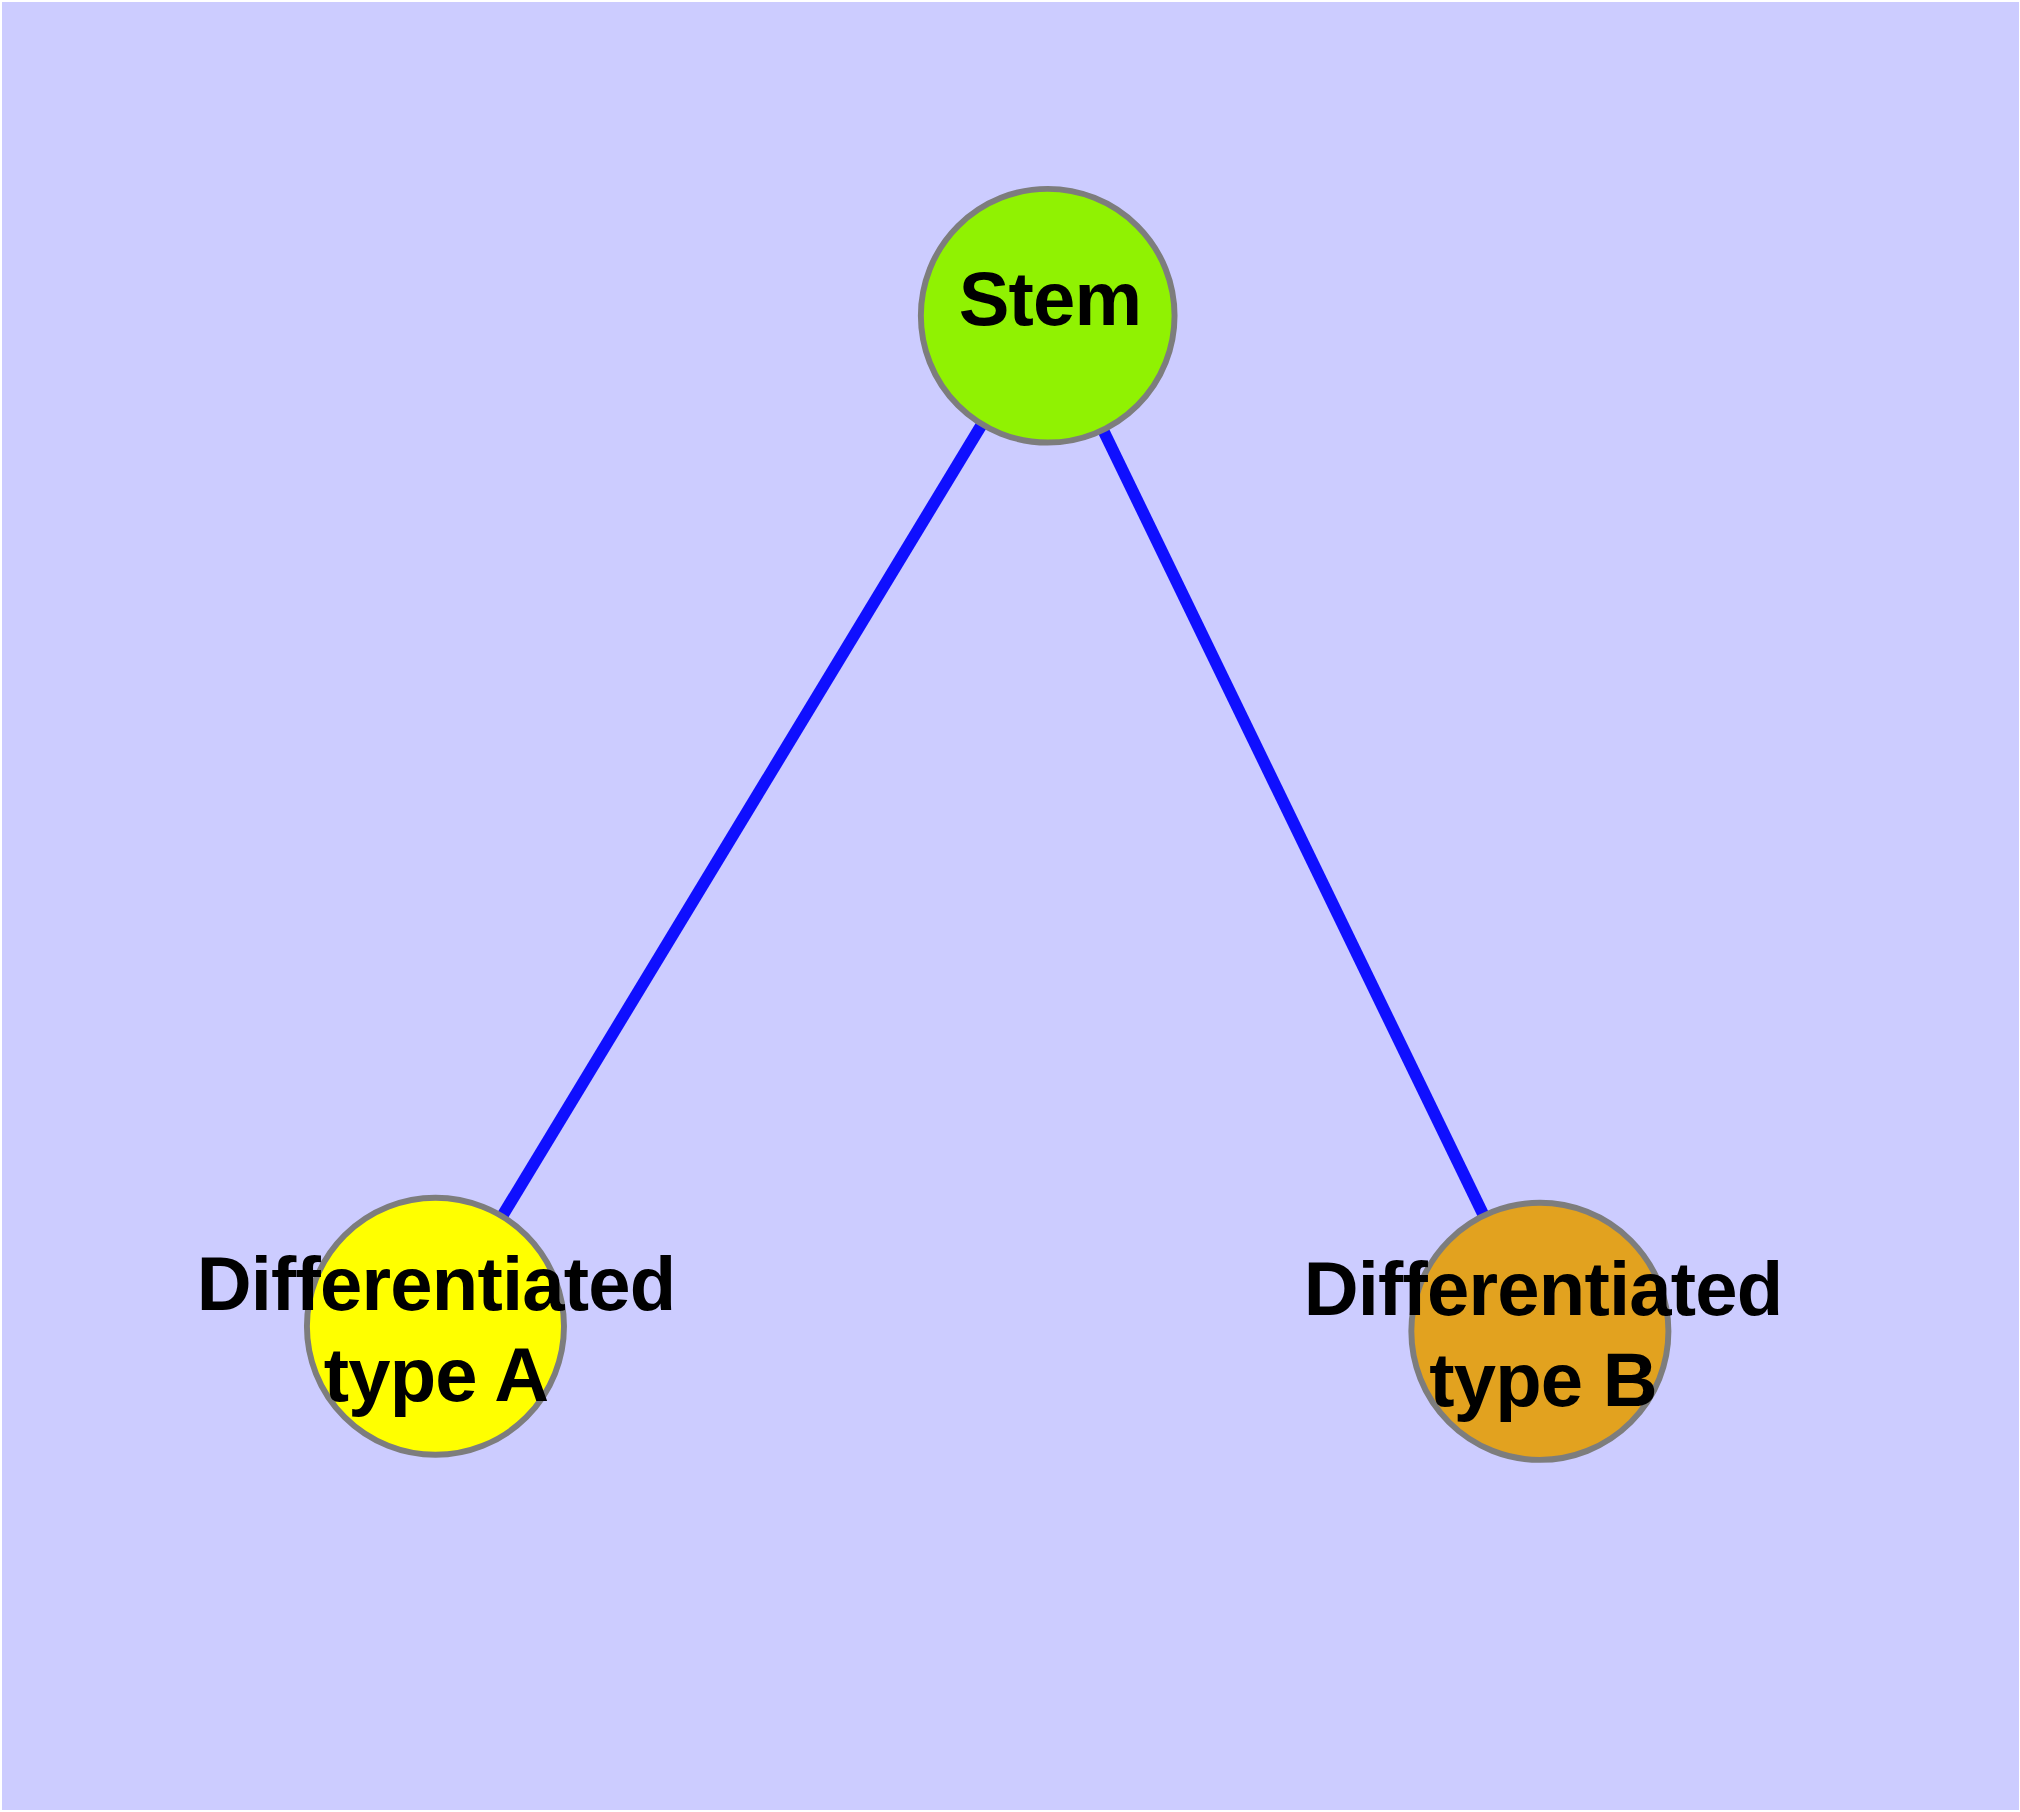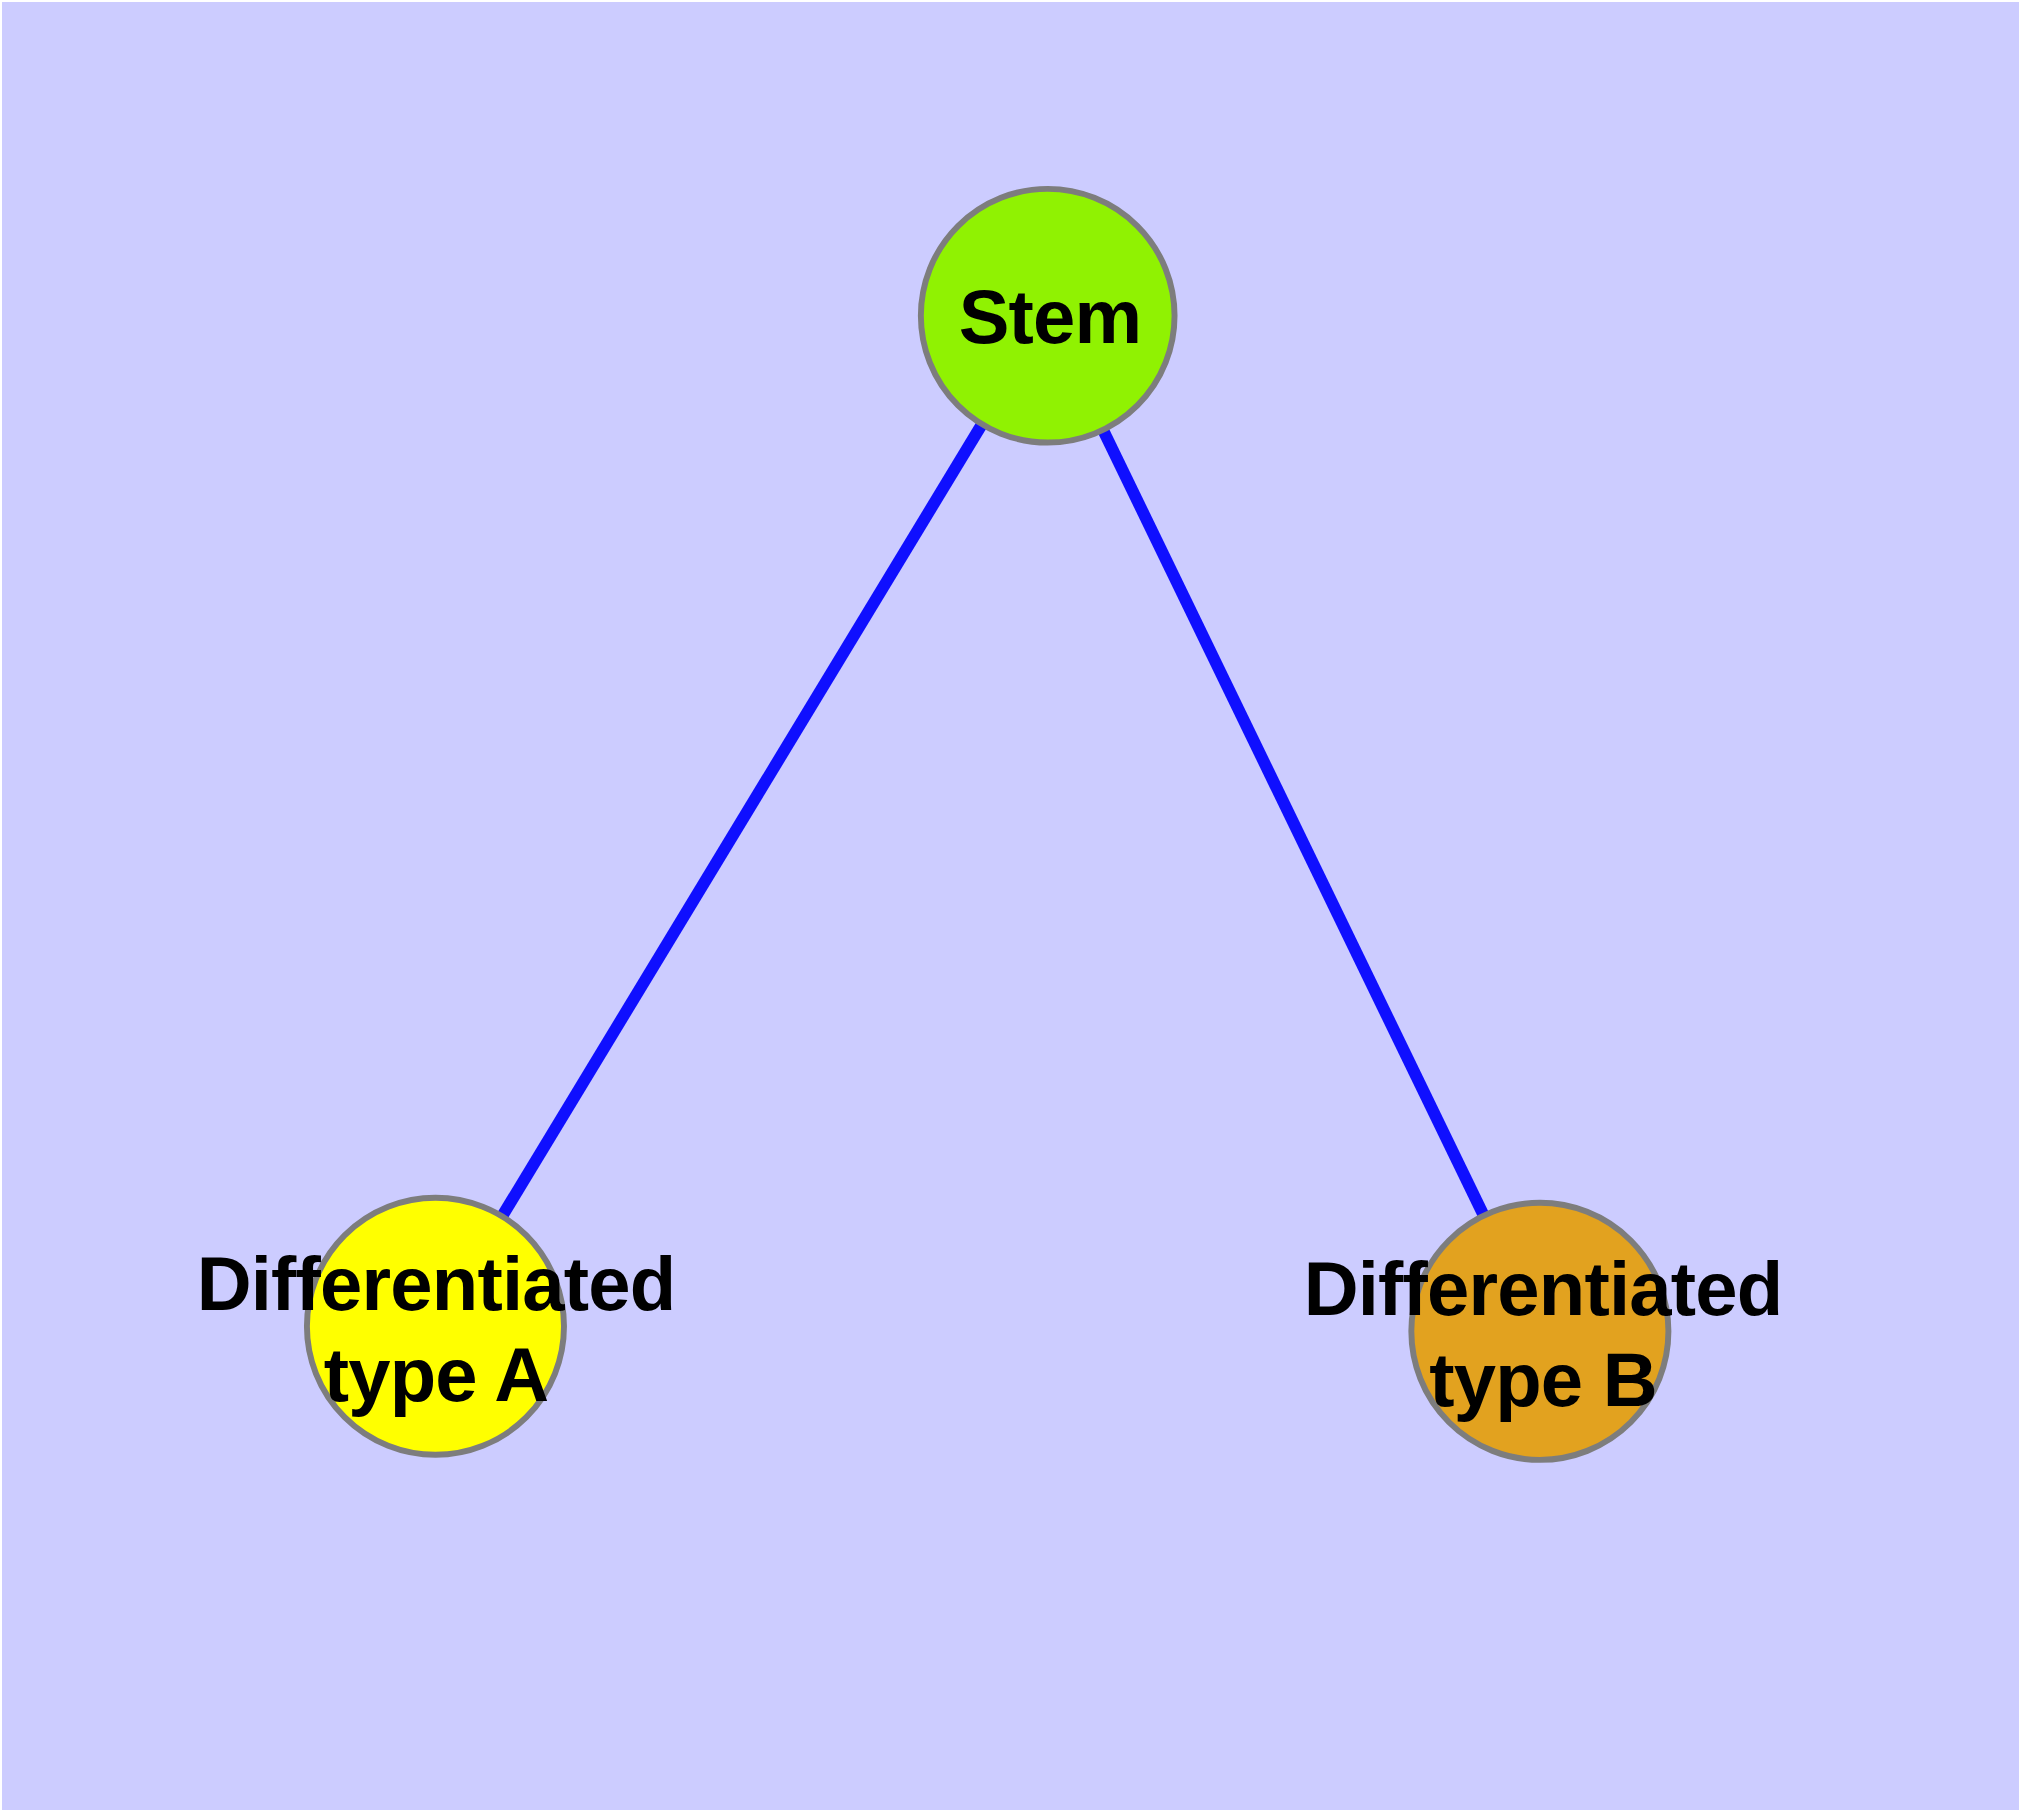--- a/index.html
+++ b/index.html
@@ -40,21 +40,21 @@
 
   <svg class="graph-svg" viewBox="0 0 2384 2138" aria-hidden="true">
     <line class="edge" x1="1236" y1="371" x2="512" y2="1566" stroke="#0F0FFF" stroke-width="14"></line>
     <line class="edge" x1="1236" y1="371" x2="1818" y2="1572" stroke="#0F0FFF" stroke-width="14"></line>
 
     <circle cx="1236" cy="371" r="150" fill="#90F202" stroke="#7D7D7D" stroke-width="7"></circle>
     <circle cx="512" cy="1566" r="152" fill="#FFFF00" stroke="#7D7D7D" stroke-width="7"></circle>
     <circle cx="1818" cy="1572" r="152" fill="#E2A21F" stroke="#7D7D7D" stroke-width="7"></circle>
   </svg>
 
-  <div class="node-label" style="left: 1048px; top: 314px;">Stem</div>
+  <div class="node-label" style="left: 1048px; top: 296px;">Stem</div>
 
   <div class="node-label" style="left: 434px; top: 1327px;">Differentiated
 type A</div>
 
   <div class="node-label" style="left: 1541px; top: 1332px;">Differentiated
 type B</div>
 
 </div>
 
 

